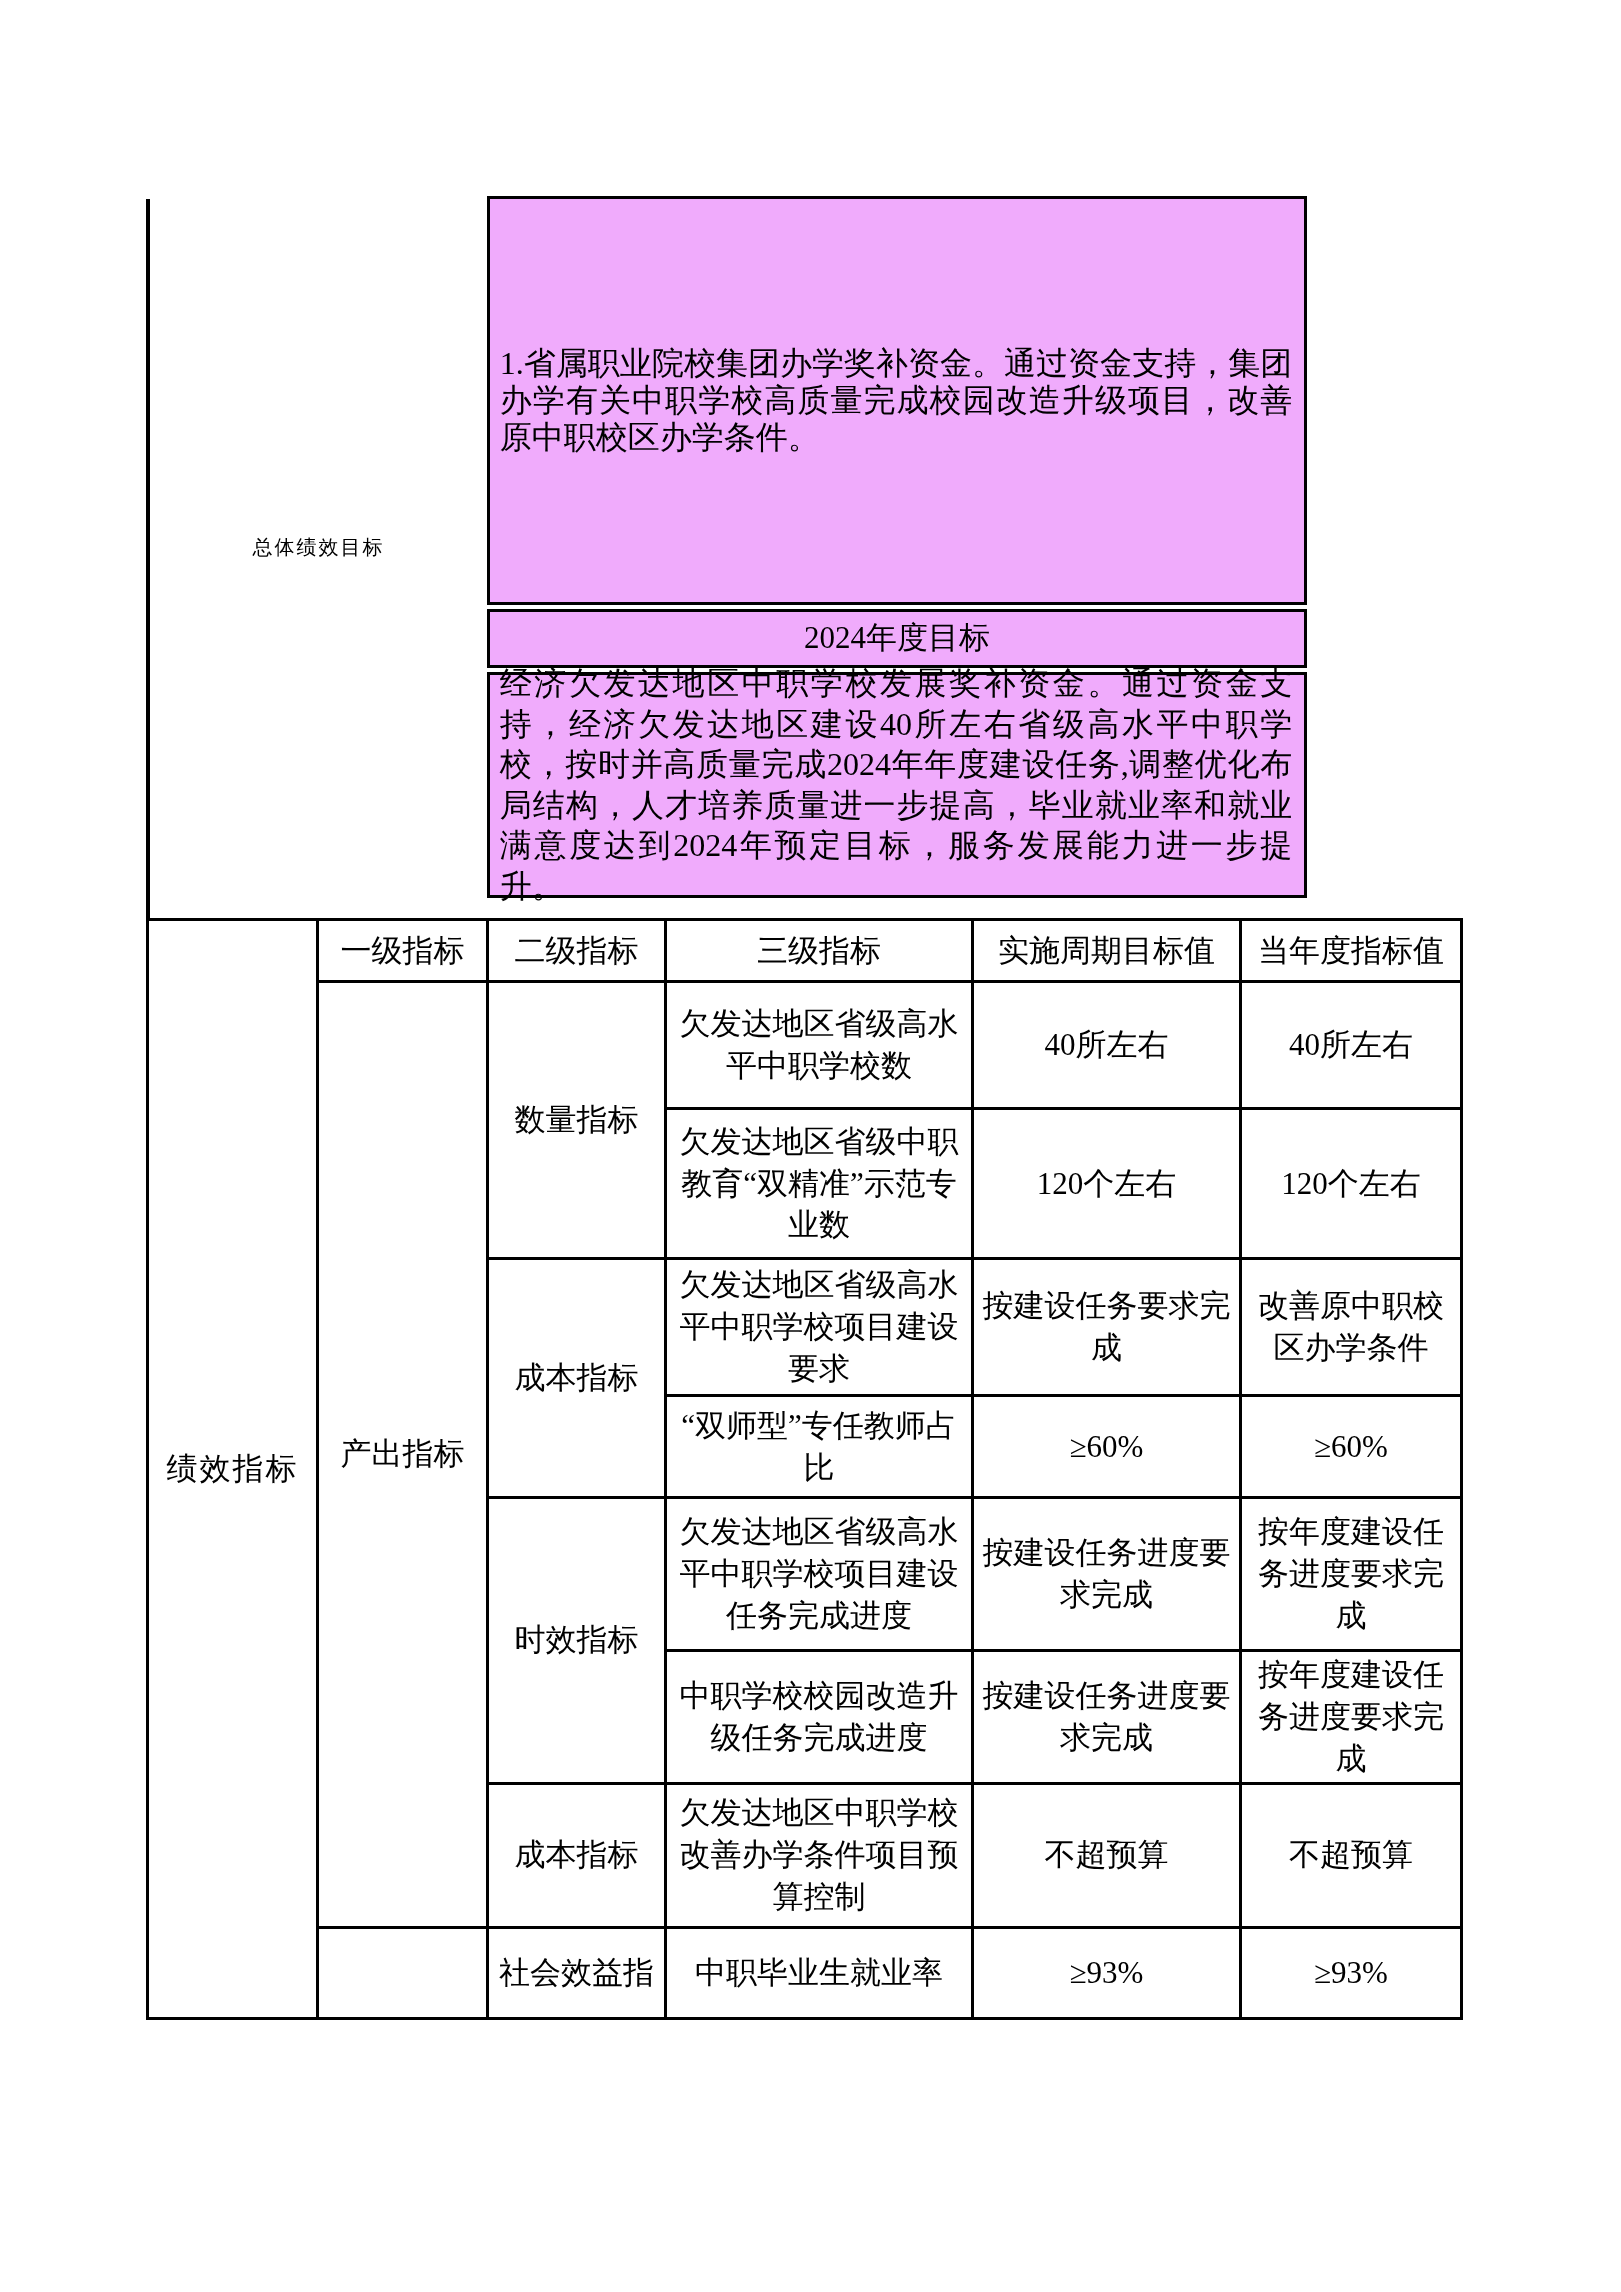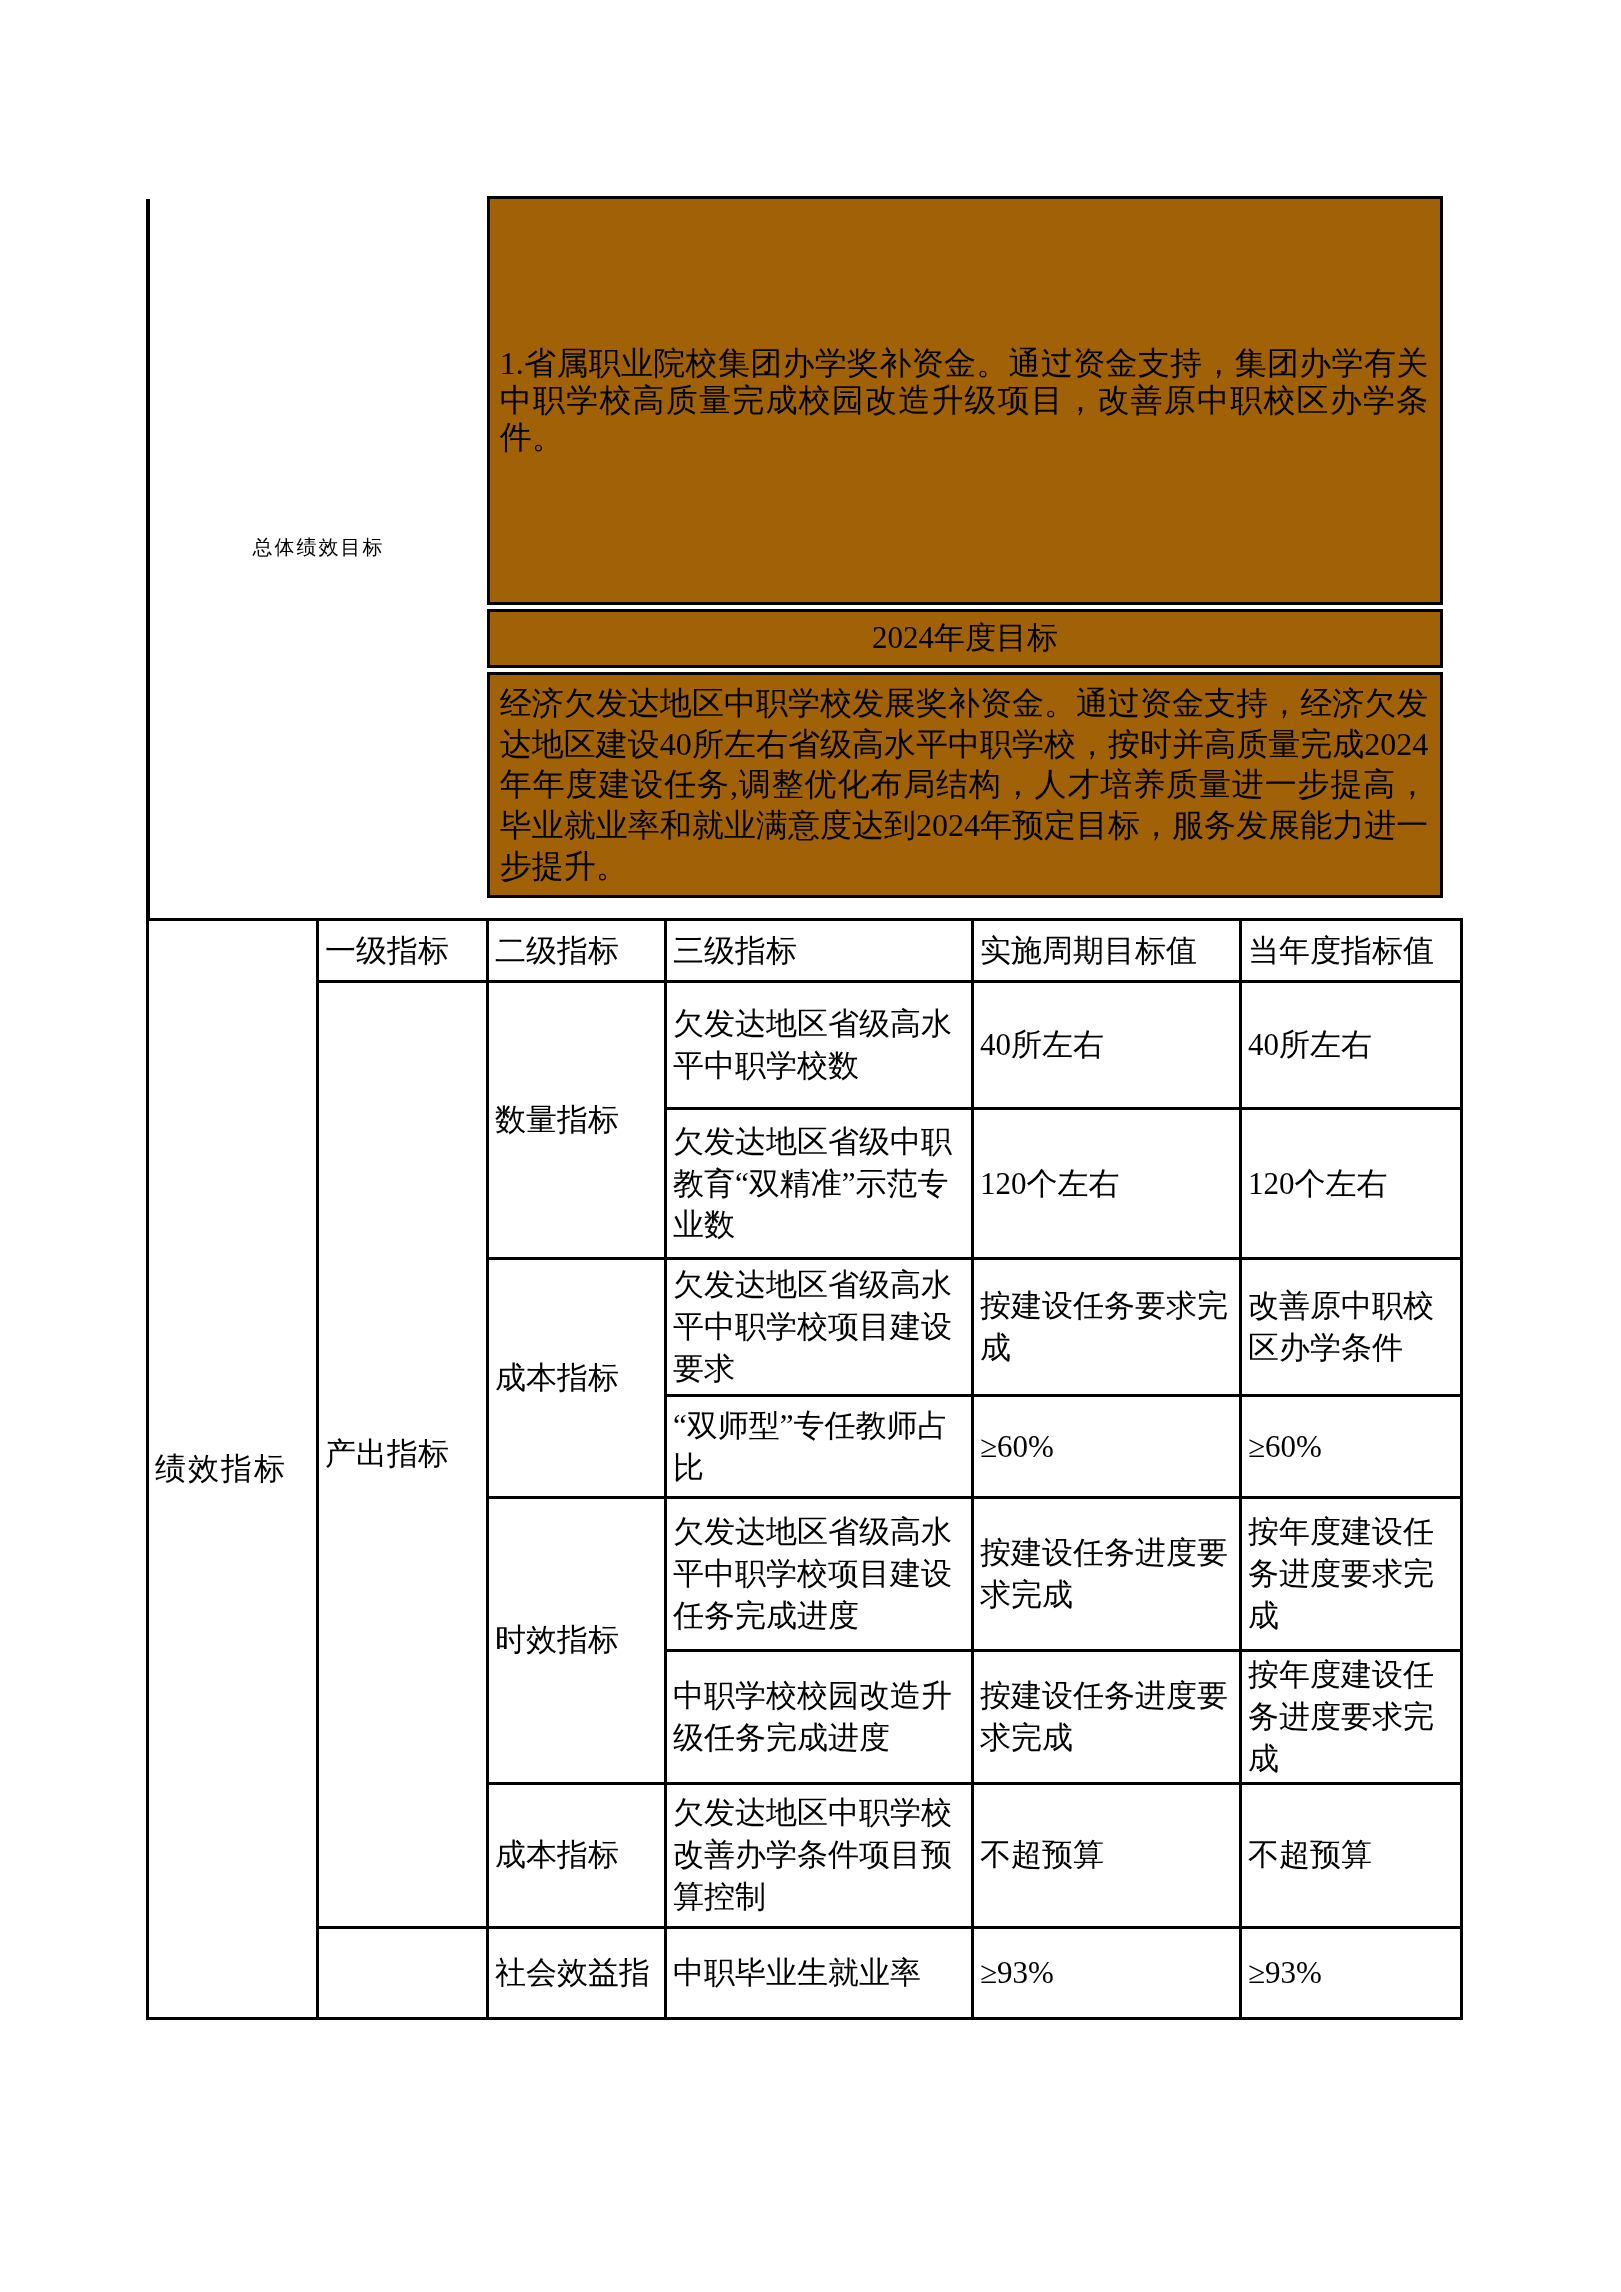--- a/index.html
+++ b/index.html
@@ -15,22 +15,22 @@
     position:absolute;left:146px;top:199px;width:3.9px;height:719px;
     background:#000;
   }
   .overall-label{
     position:absolute;left:150px;top:196px;width:337px;height:702px;
     display:flex;align-items:center;justify-content:center;
     font-size:20px;letter-spacing:2px;
   }
   .top-boxes{position:absolute;left:487px;top:196px;width:970px;}
   .tbox{
-    box-sizing:border-box;width:956px;
-    border:3.9px solid #000;background:#a16207;font-family:Liberation Serif, serif;
+    box-sizing:border-box;width:820px;
+    border:3.9px solid #000;background:#f0abfc;font-family:Liberation Serif, serif;
   }
   .tbox.b1{
     height:409px;display:flex;flex-direction:column;justify-content:center;
     padding:9.8px 11.8px 9.8px 9.8px;
   }
   .tbox.b2{
     height:59px;margin-top:3.9px;
     display:flex;align-items:center;justify-content:center;
     font-size:31px;
   }
@@ -46,21 +46,21 @@
   .tbox.b3 p{line-height:1.27;}
   .tbox .p2{margin-top:13.7px;}
 
   table.ind{
     position:absolute;left:146px;top:918px;
     border-collapse:collapse;table-layout:fixed;
     width:1312px;
   }
   table.ind td{
     border:3.9px solid #000;
-    text-align:left;vertical-align:middle;
+    text-align:center;vertical-align:middle;
     font-size:31px;line-height:1.35;
     padding:2px 5.9px;
     overflow:hidden;
     word-break:break-all;
   }
   td.perf{
     padding-top:343px;
     letter-spacing:2px;
   }
   td.nb{border-bottom:none;}

